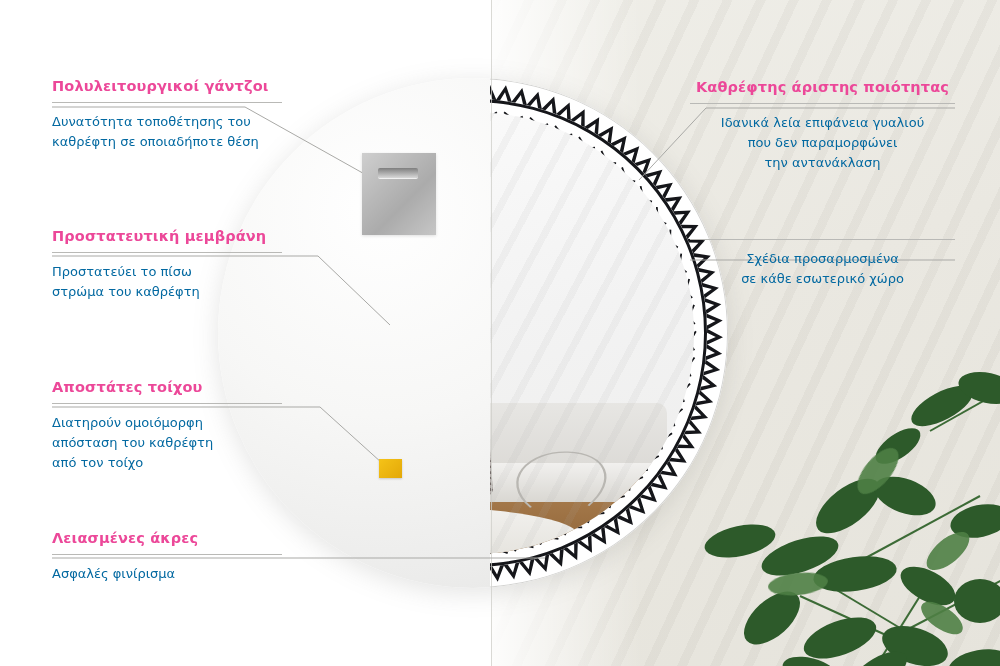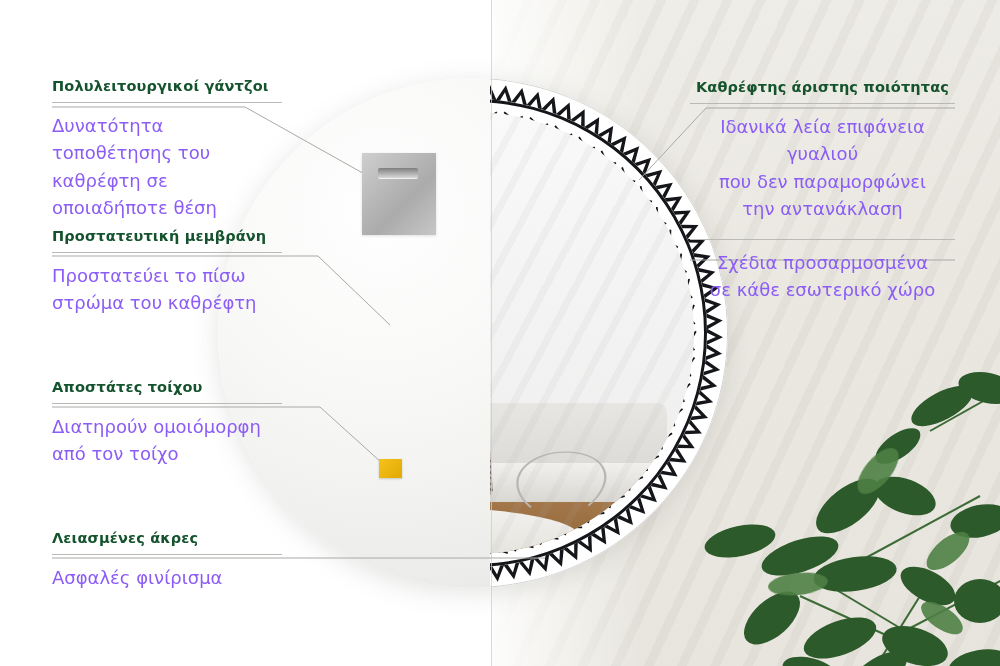--- a/index.html
+++ b/index.html
@@ -117,28 +117,28 @@
   }
   .spacer {
     position:absolute; left:379px; top:459px; width:23px; height:19px;
     background:linear-gradient(135deg,#f5c318,#e3a808);
     box-shadow:0 1px 2px rgba(0,0,0,0.18);
   }
 
   
   .callout { position:absolute; }
   .callout .title {
-    font-weight:bold; font-size:14.5px; color:#14532d; letter-spacing:.15px;
+    font-weight:bold; font-size:14.5px; color:#ec4899; letter-spacing:.15px;
     white-space:nowrap;
   }
   .callout .rule-h {
     height:1px; background:#b9b9b6; margin:8px 0 9px 0;
   }
   .callout .desc {
-    font-size:18px; line-height:1.52; color:#8b5cf6; font-weight:400;
+    font-size:13px; line-height:1.52; color:#0369a1; font-weight:400;
   }
   .c-left { text-align:left; }
   .c-right { text-align:center; }
 
   .leader { position:absolute; overflow:visible; pointer-events:none; }
   .leader path { fill:none; stroke:#a9a9a6; stroke-width:1; }
 
   
   .plant { position:absolute; right:-10px; bottom:-10px; width:330px; height:330px; }
 </style>
@@ -1632,20 +1632,21 @@
       <div>Προστατεύει το πίσω</div>
       <div>στρώμα του καθρέφτη</div>
     </div>
   </div>
 
   <div class="callout c-left" style="left:52px; top:379px; width:230px">
     <div class="title">Αποστάτες τοίχου</div>
     <div class="rule-h"></div>
     <div class="desc">
       <div>Διατηρούν ομοιόμορφη</div>
+      <div>απόσταση του καθρέφτη</div>
       <div>από τον τοίχο</div>
     </div>
   </div>
 
   <div class="callout c-left" style="left:52px; top:530px; width:230px">
     <div class="title">Λειασμένες άκρες</div>
     <div class="rule-h"></div>
     <div class="desc">
       <div>Ασφαλές φινίρισμα</div>
     </div>

